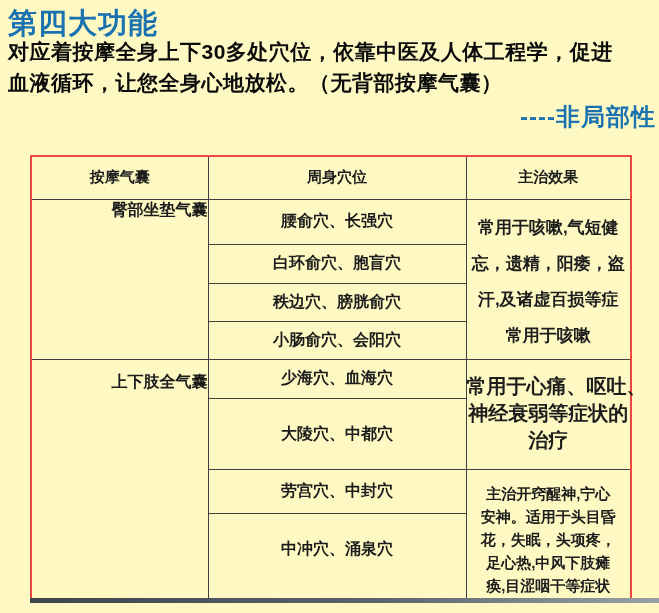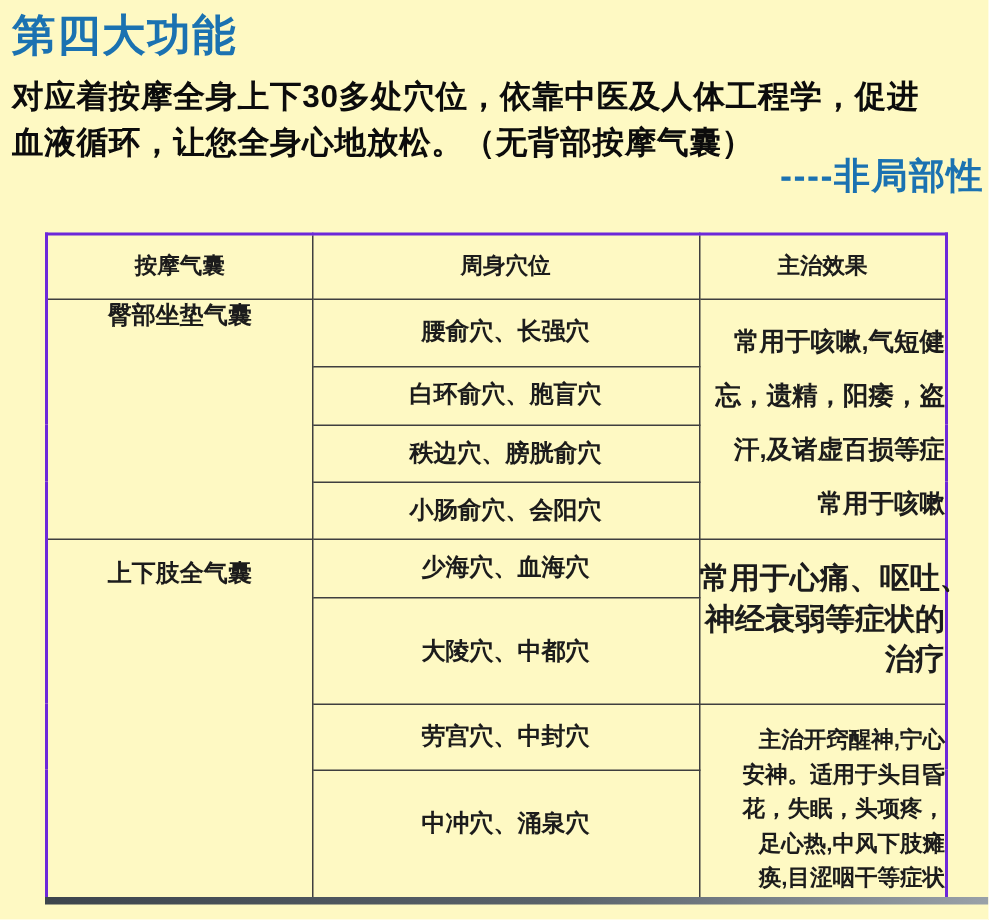--- a/index.html
+++ b/index.html
@@ -5,43 +5,43 @@
   html,body{margin:0;padding:0;background:#ffffff;}
   .page{
     position:relative;width:659px;height:613px;background:#fef9c3;overflow:hidden;
     font-family:"Liberation Sans", sans-serif;
   }
   .title{
     position:absolute;left:8px;top:4px;
     font-size:29px;font-weight:bold;color:#1b72b1;letter-spacing:1px;
   }
   .intro{
-    position:absolute;left:8px;top:49px;width:645px;
+    position:absolute;left:8px;top:36px;width:645px;
     font-size:21px;font-weight:bold;color:#0c0c0c;line-height:31px;letter-spacing:0.5px;
   }
   .tagline{
     position:absolute;right:3px;top:101px;
     font-size:24px;font-weight:bold;color:#1b72b1;letter-spacing:1px;
   }
   table.spec{
     position:absolute;left:30px;top:155px;width:600px;
     border-collapse:collapse;table-layout:fixed;
-    border:2px solid #6d28d9;
+    border:2px solid #ef4444;
   }
   table.spec td, table.spec th{
     border:1.5px solid #3f3f3f;
     font-weight:bold;color:#1c1c1c;
     padding:0;
   }
   th.hd{font-size:15px;text-align:center;vertical-align:middle;font-weight:bold;}
-  td.c1{font-size:16px;text-align:center;vertical-align:top;padding-top:18px;}
+  td.c1{font-size:16px;text-align:right;vertical-align:top;padding-top:18px;}
   td.c1.g2{padding-top:12px;}
   td.c2{font-size:16px;text-align:center;vertical-align:middle;margin-top:26px;}
   td.c2.tall{vertical-align:top;padding-top:25px;}
-  td.c3{vertical-align:top;text-align:right;padding-left:12px;padding-right:6px;}
+  td.c3{vertical-align:top;text-align:center;padding-left:12px;padding-right:6px;}
   td.c3 .ln{display:block;white-space:nowrap;}
   td.c3.e1{padding-top:10px;font-size:17px;line-height:36px;}
   td.c3.e2{padding-top:13px;font-size:20px;line-height:27px;}
   td.c3.e3{padding-top:12px;font-size:15px;line-height:23px;}
   .bottom-bar{
     position:absolute;left:30px;top:598px;width:629px;height:5px;
     background:linear-gradient(to right,#3d454d 0%,#5a636b 55%,#99a1a8 100%);
   }
 </style>
 </head>

